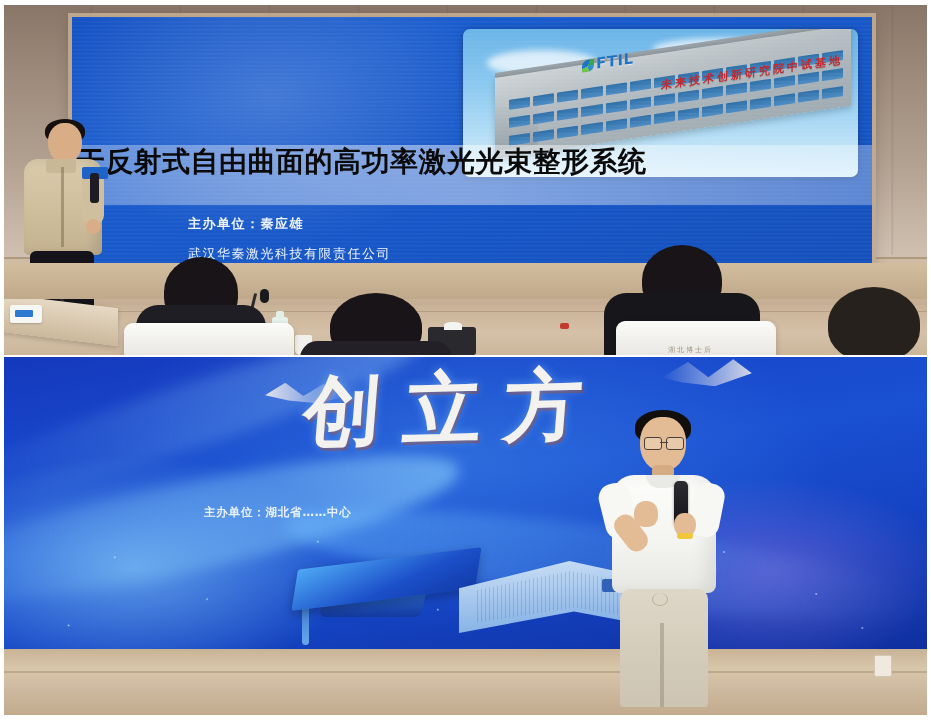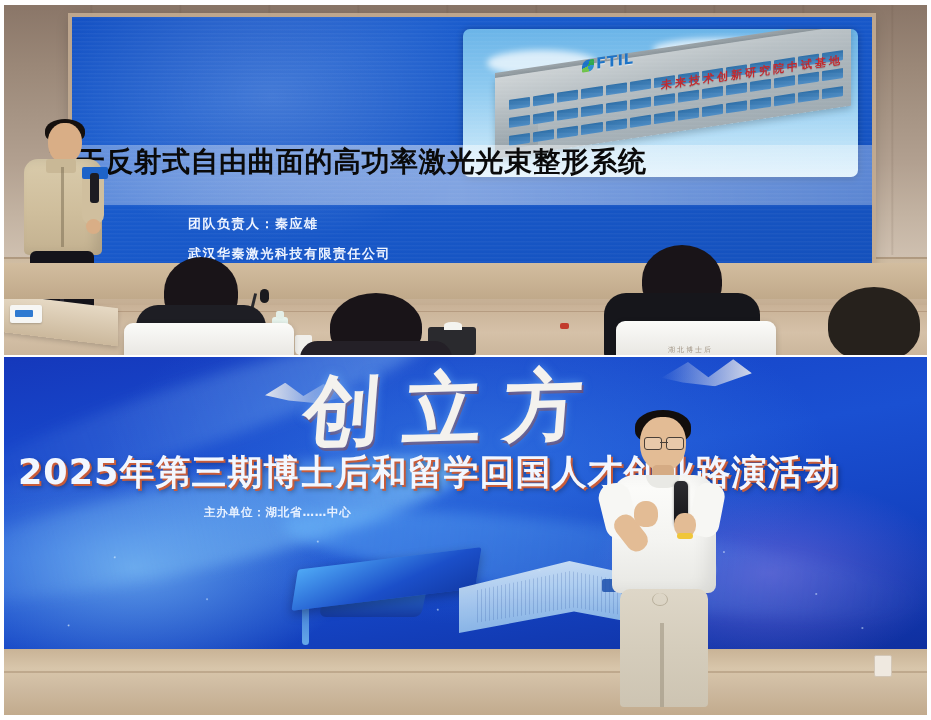--- a/index.html
+++ b/index.html
@@ -60,21 +60,21 @@
     border-radius:50% 10% 50% 10%;}
   .bldg-cn{position:absolute;left:50%;top:24%;font-size:11px;font-weight:700;color:#c1272d;letter-spacing:3px;
     transform:skewY(-8deg);white-space:nowrap;text-shadow:0 1px 1px rgba(0,0,0,.18);}
 
   
   .title-band{position:absolute;left:0;top:128px;width:100%;height:60px;
     background:linear-gradient(90deg,rgba(255,255,255,.30),rgba(255,255,255,.46) 48%,rgba(255,255,255,.30));}
   .slide-title{position:absolute;left:44px;top:132px;width:750px;
     font-size:28px;line-height:50px;font-weight:700;color:#0a0a0a;letter-spacing:.5px;white-space:nowrap;}
   .slide-sub1{position:absolute;left:116px;top:198px;font-size:13px;font-weight:700;color:#eef4ff;letter-spacing:1.5px;}
-  .slide-sub2{position:absolute;left:116px;top:228px;font-size:13px;font-weight:700;color:#eef4ff;letter-spacing:1.5px;}
+  .slide-sub2{position:absolute;left:116px;top:228px;font-size:13px;font-weight:400;color:#eef4ff;letter-spacing:1.5px;}
 
   
   .p1{position:absolute;left:16px;top:118px;width:86px;height:205px;}
   .p1 .head{position:absolute;left:28px;top:0;width:34px;height:40px;border-radius:46% 46% 48% 48%;background:#d9ae86;}
   .p1 .hair{position:absolute;left:25px;top:-4px;width:40px;height:24px;border-radius:50% 50% 40% 40%;background:#15100e;}
   .p1 .torso{position:absolute;left:4px;top:36px;width:78px;height:96px;border-radius:14px 14px 5px 5px;
     background:linear-gradient(180deg,#d9cbab 0%,#cfbe9c 55%,#c3b190 100%);box-shadow:inset -7px 0 12px rgba(0,0,0,.10);}
   .p1 .collar{position:absolute;left:26px;top:36px;width:30px;height:14px;background:#c9b896;border-radius:3px;}
   .p1 .placket{position:absolute;left:41px;top:44px;width:3px;height:80px;background:rgba(120,105,80,.5);}
   .p1 .armR{position:absolute;left:62px;top:46px;width:22px;height:56px;border-radius:10px;background:#d0bf9e;}
@@ -286,21 +286,21 @@
               <i></i>
               <i></i>
           </div>
         </div>
         <div class="ftil"><span class="leaf"></span><span>FTIL</span></div>
         <div class="bldg-cn">未来技术创新研究院中试基地</div>
       </div>
 
       <div class="title-band"></div>
       <div class="scanlines"></div>
-      <div class="slide-sub1">团队负责人：秦应雄</div>
+      <div class="slide-sub1">主办单位：秦应雄</div>
       <div class="slide-sub2">武汉华秦激光科技有限责任公司</div>
     </div>
 
     <div class="slide-title">基于反射式自由曲面的高功率激光光束整形系统</div>
 
     <div class="p1">
       <div class="hair"></div>
       <div class="head"></div>
       <div class="torso"></div>
       <div class="collar"></div>
@@ -358,21 +358,20 @@
       <div class="swoosh sw3"></div>
       <div class="stars"></div>
     </div>
 
     <div class="calli">
       <span class="inksplash"></span>
       <span>创立方</span>
       <span class="inksplash2"></span>
     </div>
 
-    <div class="banner-title">2025年第三期博士后和留学回国人才创业路演活动</div>
 
     <div class="banner-sub">
       <span>主办单位：湖北省……中心</span>
     </div>
 
     <div class="cap">
       <div class="tassel"></div>
       <div class="base"></div>
       <div class="board"></div>
     </div>

